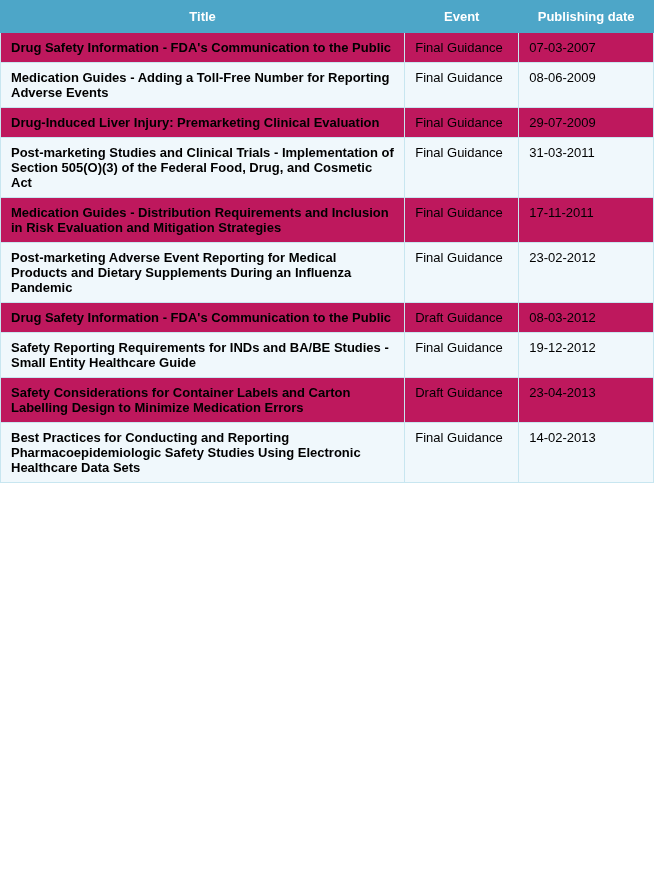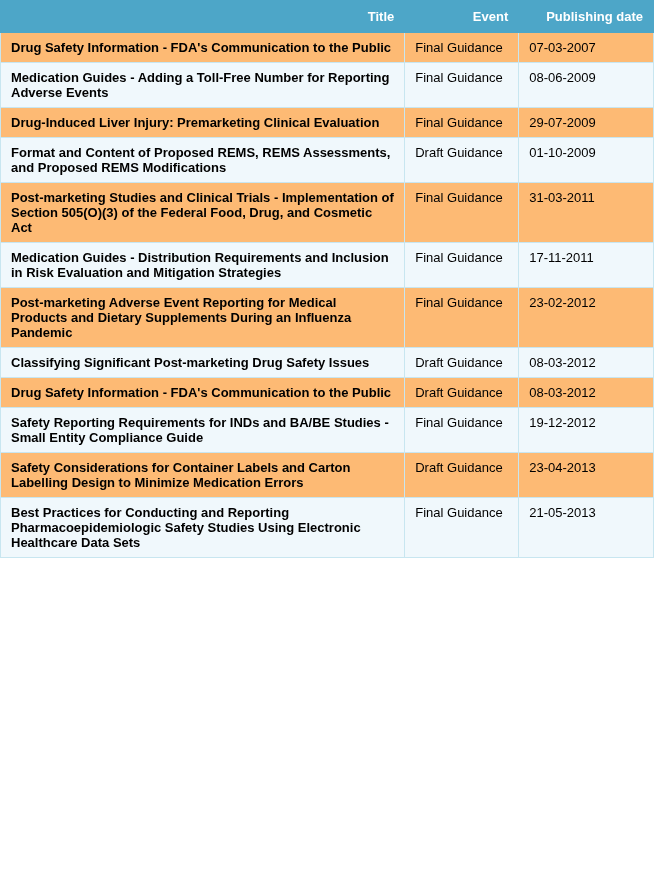--- a/index.html
+++ b/index.html
@@ -17,25 +17,25 @@
       width: 100%;
       border-collapse: collapse;
     }
     thead tr {
       background-color: #4da6c8;
     }
     thead th {
       color: #fff;
       font-weight: bold;
       padding: 8px 10px;
-      text-align: right;
+      text-align: center;
       border: 1px solid #4da6c8;
     }
     tbody tr {
-      background-color: #fdba74;
+      background-color: #be185d;
       border-bottom: 1px solid #c8e6f0;
     }
     tbody tr:nth-child(even) {
       background-color: #f0f8fc;
     }
     tbody td {
       padding: 7px 10px;
       vertical-align: top;
       border-left: 1px solid #c8e6f0;
       border-right: 1px solid #c8e6f0;
@@ -73,58 +73,48 @@
         <td class="title-cell">Medication Guides - Adding a Toll-Free Number for Reporting Adverse Events</td>
         <td class="status-cell">Final Guidance</td>
         <td class="date-cell">08-06-2009</td>
       </tr>
       <tr>
         <td class="title-cell">Drug-Induced Liver Injury: Premarketing Clinical Evaluation</td>
         <td class="status-cell">Final Guidance</td>
         <td class="date-cell">29-07-2009</td>
       </tr>
       <tr>
-        <td class="title-cell">Format and Content of Proposed REMS, REMS Assessments, and Proposed REMS Modifications</td>
-        <td class="status-cell">Draft Guidance</td>
-        <td class="date-cell">01-10-2009</td>
-      </tr>
-      <tr>
         <td class="title-cell">Post-marketing Studies and Clinical Trials - Implementation of Section 505(O)(3) of the Federal Food, Drug, and Cosmetic Act</td>
         <td class="status-cell">Final Guidance</td>
         <td class="date-cell">31-03-2011</td>
       </tr>
       <tr>
         <td class="title-cell">Medication Guides - Distribution Requirements and Inclusion in Risk Evaluation and Mitigation Strategies</td>
         <td class="status-cell">Final Guidance</td>
         <td class="date-cell">17-11-2011</td>
       </tr>
       <tr>
         <td class="title-cell">Post-marketing Adverse Event Reporting for Medical Products and Dietary Supplements During an Influenza Pandemic</td>
         <td class="status-cell">Final Guidance</td>
         <td class="date-cell">23-02-2012</td>
       </tr>
       <tr>
-        <td class="title-cell">Classifying Significant Post-marketing Drug Safety Issues</td>
-        <td class="status-cell">Draft Guidance</td>
-        <td class="date-cell">08-03-2012</td>
-      </tr>
-      <tr>
         <td class="title-cell">Drug Safety Information - FDA's Communication to the Public</td>
         <td class="status-cell">Draft Guidance</td>
         <td class="date-cell">08-03-2012</td>
       </tr>
       <tr>
-        <td class="title-cell">Safety Reporting Requirements for INDs and BA/BE Studies - Small Entity Compliance Guide</td>
+        <td class="title-cell">Safety Reporting Requirements for INDs and BA/BE Studies - Small Entity Healthcare Guide</td>
         <td class="status-cell">Final Guidance</td>
         <td class="date-cell">19-12-2012</td>
       </tr>
       <tr>
         <td class="title-cell">Safety Considerations for Container Labels and Carton Labelling Design to Minimize Medication Errors</td>
         <td class="status-cell">Draft Guidance</td>
         <td class="date-cell">23-04-2013</td>
       </tr>
       <tr>
         <td class="title-cell">Best Practices for Conducting and Reporting Pharmacoepidemiologic Safety Studies Using Electronic Healthcare Data Sets</td>
         <td class="status-cell">Final Guidance</td>
-        <td class="date-cell">21-05-2013</td>
+        <td class="date-cell">14-02-2013</td>
       </tr>
     </tbody>
 </table>
 
 </body></html>

